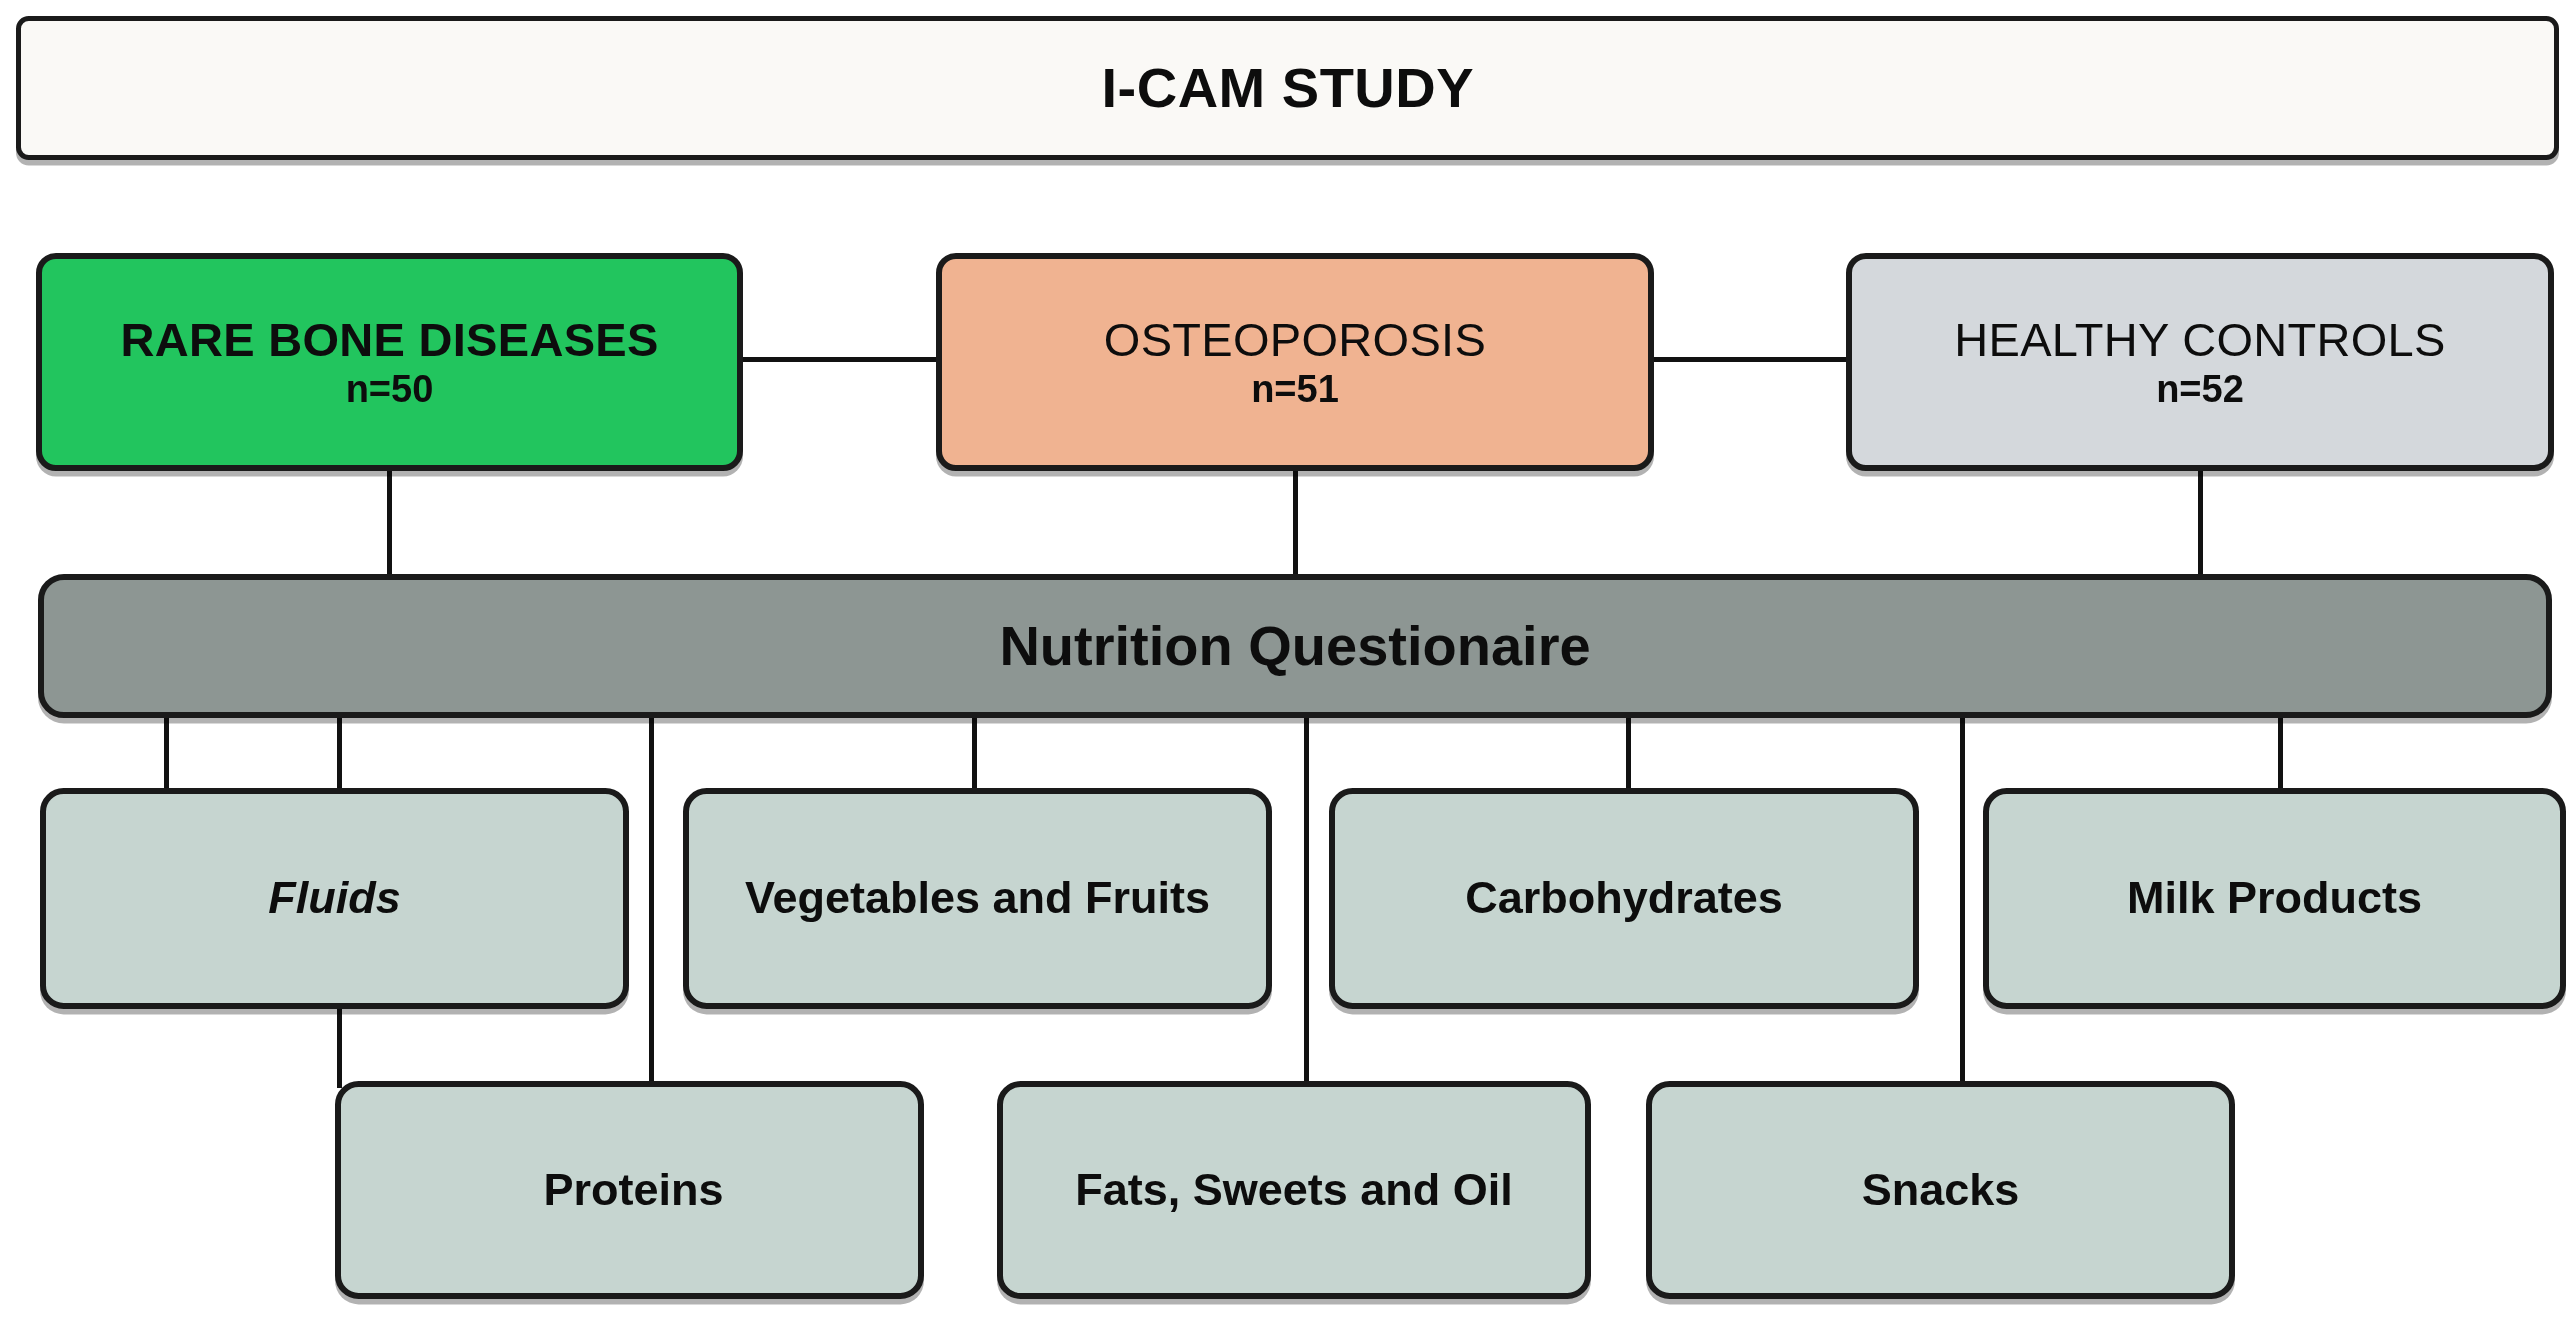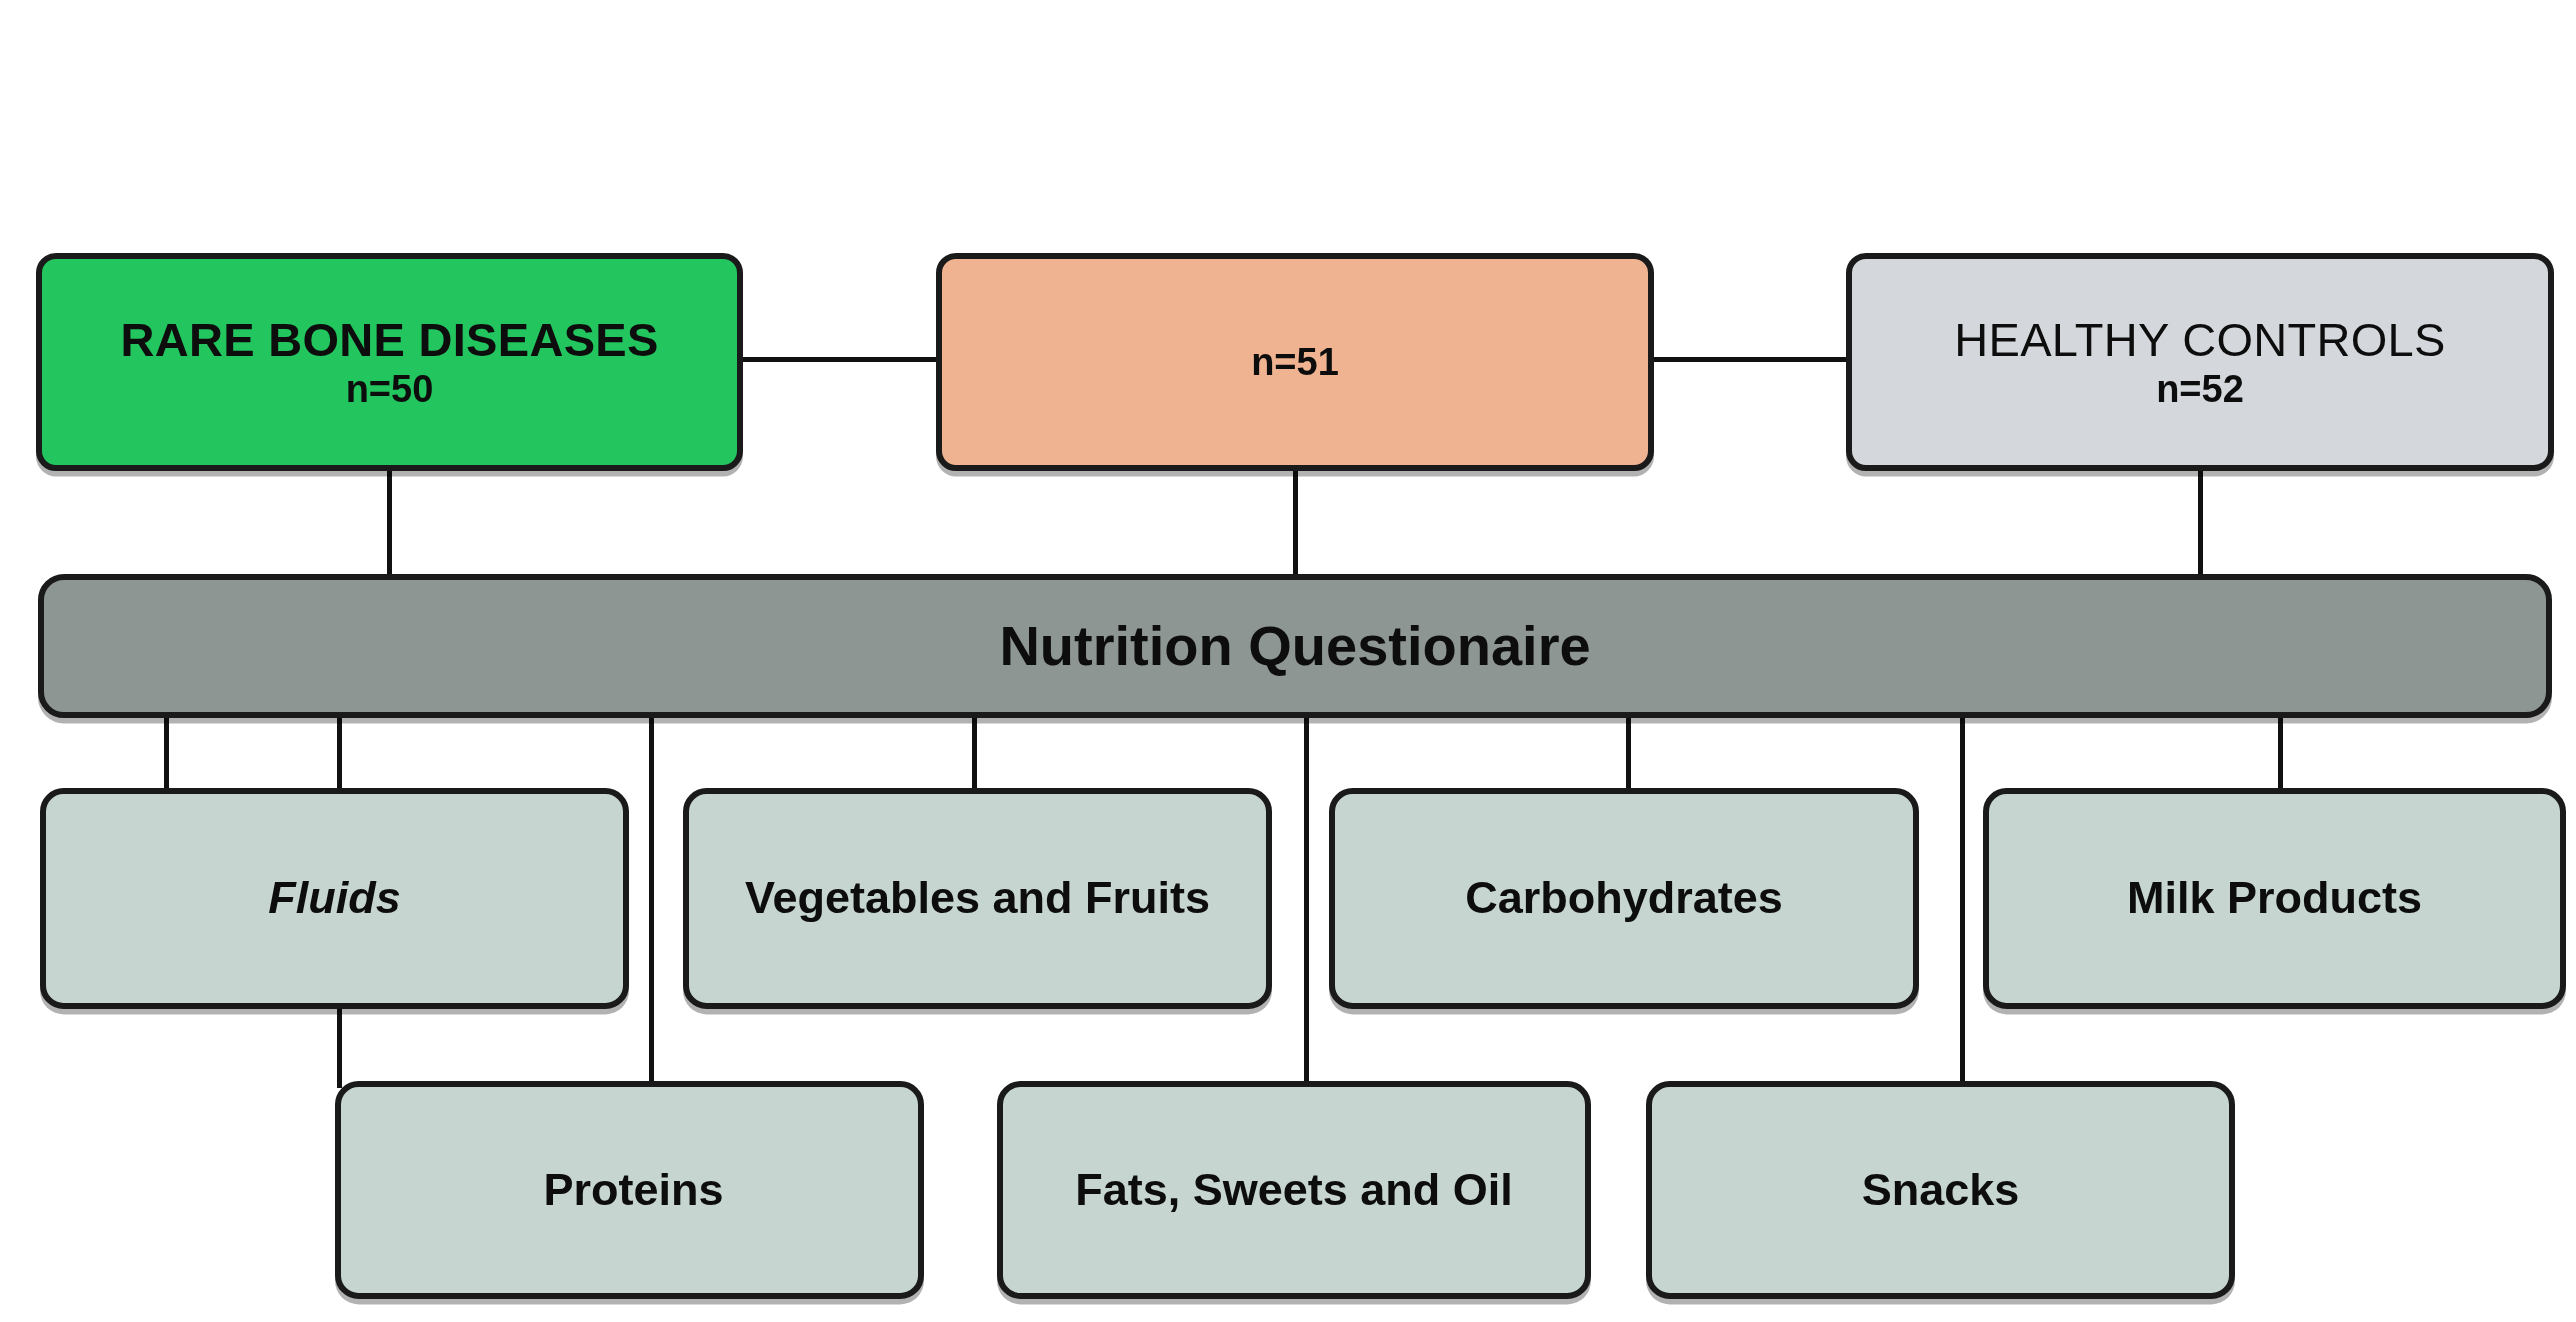--- a/index.html
+++ b/index.html
@@ -83,34 +83,38 @@
     z-index: 1;
   }
   .conn-v { width: 4.5px; }
   .conn-h { height: 5.4px; }
 </style>
 </head>
 <body>
 
 <div id="canvas">
 
+  <div class="node node-title-bar" style="left:16.3px; top:16.3px; width:2543px; height:144px;">
+    <span>I-CAM STUDY</span>
+  </div>
 
   <div class="conn conn-h" style="left:739px; top:357px; width:200px;"></div>
   <div class="conn conn-h" style="left:1650px; top:357px; width:200px;"></div>
 
   <div class="conn conn-v" style="left:387px; top:465px; height:116px;"></div>
   <div class="conn conn-v" style="left:1293px; top:465px; height:116px;"></div>
   <div class="conn conn-v" style="left:2198px; top:465px; height:116px;"></div>
 
   <div class="node group-node bold-label" style="left:36px; top:253px; width:707px; height:218px; background:#22c55e;">
     <span class="grp-label">RARE BONE DISEASES</span>
     <span class="grp-n">n=50</span>
   </div>
 
   <div class="node group-node" style="left:936px; top:253px; width:718px; height:218px; background:#F0B391;">
+    <span class="grp-label">OSTEOPOROSIS</span>
     <span class="grp-n">n=51</span>
   </div>
 
   <div class="node group-node" style="left:1846px; top:253px; width:708px; height:218px; background:#D4D8DC;">
     <span class="grp-label">HEALTHY CONTROLS</span>
     <span class="grp-n">n=52</span>
   </div>
 
   <div class="node questionnaire-node" style="left:38px; top:574px; width:2514px; height:144px;">
     <span>Nutrition Questionaire</span>

